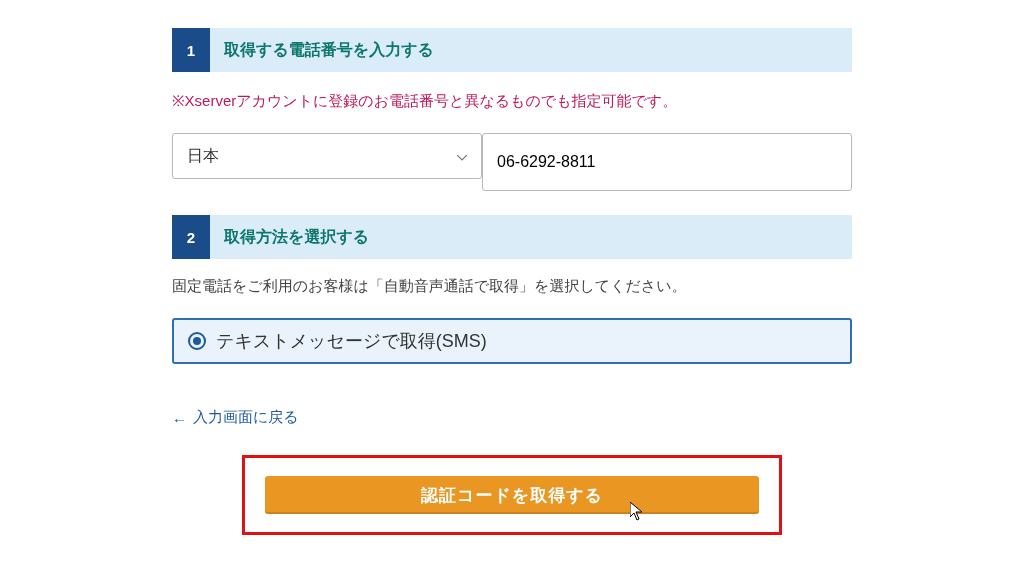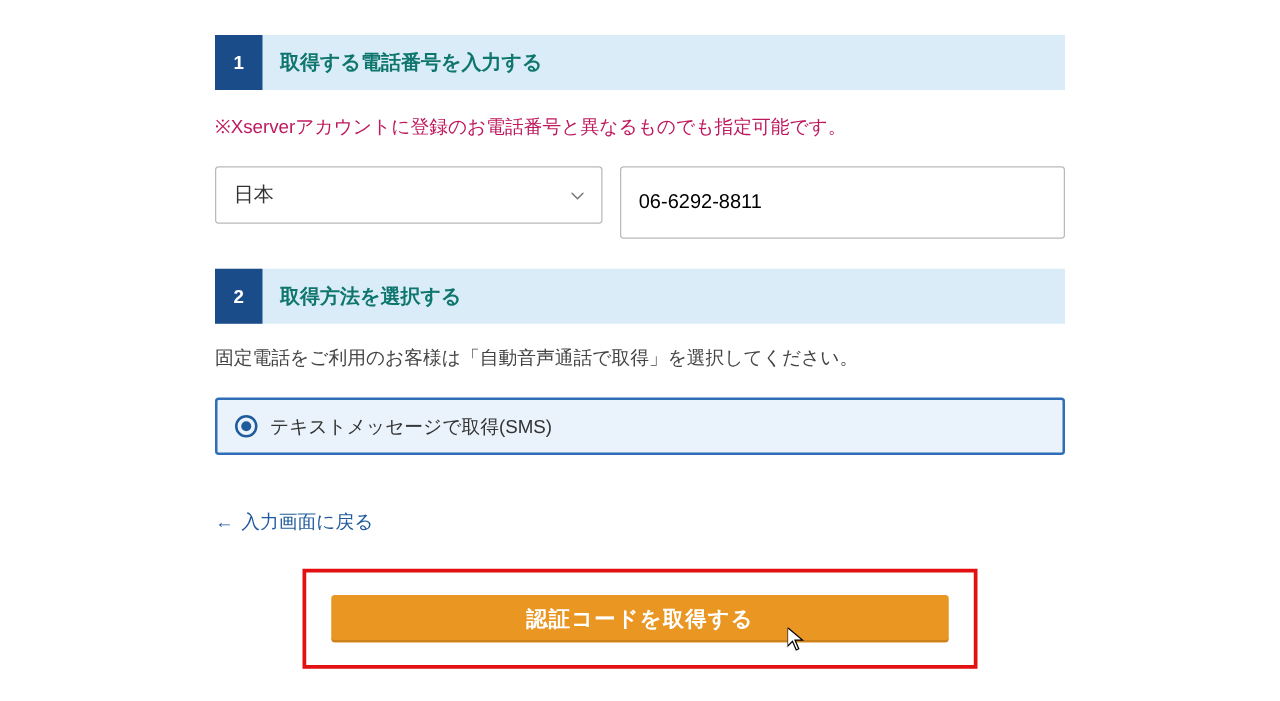--- a/index.html
+++ b/index.html
@@ -40,21 +40,20 @@
     font-size: 16px;
     color: #0f766e;
   }
   .note {
     font-size: 15px;
     color: #be185d;
     margin-bottom: 22px;
   }
   .row1 {
     display: flex;
-    gap: 14px;
     margin-bottom: 24px;
   }
   .country-select {
     position: relative;
     flex: 0 0 310px;
     height: 46px;
     border: 1px solid #b9b9b9;
     border-radius: 3px;
     padding: 0 14px;
     display: flex;
@@ -89,21 +88,21 @@
     margin-bottom: 44px;
   }
   .radio-card {
     flex: 1;
     height: 46px;
     border: 1px solid #c9c9c9;
     border-radius: 3px;
     display: flex;
     align-items: center;
     padding: 0 14px;
-    font-size: 15px;
+    font-size: 18px;
     cursor: pointer;
     background: #fff;
   }
   .radio-card.selected {
     border: 2px solid #2f6db6;
     background: #eaf3fb;
   }
   .radio-circle {
     width: 18px;
     height: 18px;

